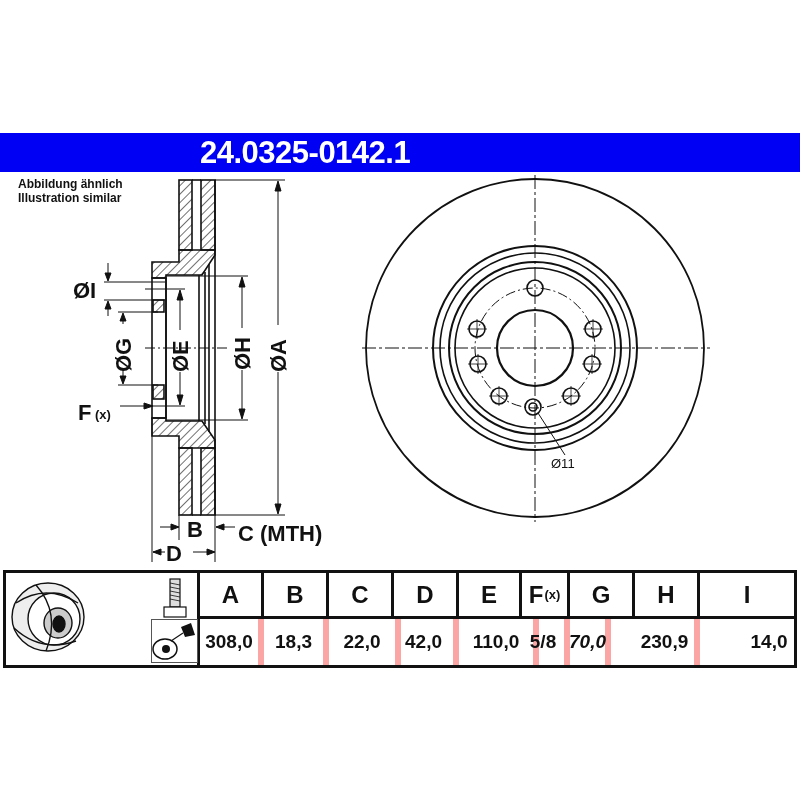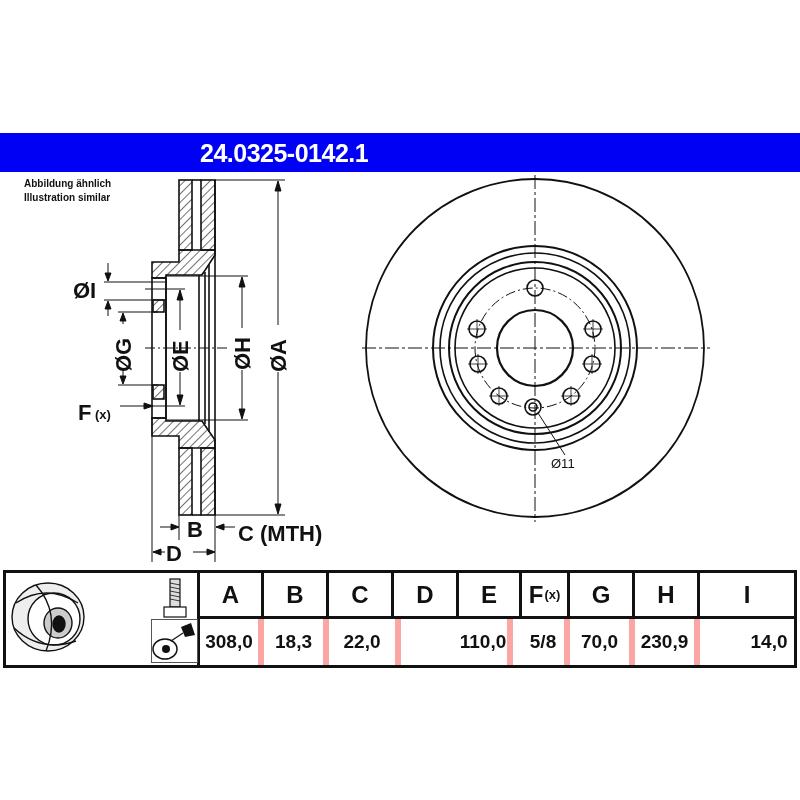--- a/index.html
+++ b/index.html
@@ -1,21 +1,21 @@
 <!DOCTYPE html>
 <html><head>
 <meta charset="utf-8">
 <style>
   html, body { margin: 0; padding: 0; background: #ffffff; }
   body { width: 800px; height: 800px; position: relative; overflow: hidden; font-family: "Liberation Sans", sans-serif; color: #111; }
   .header-bar { position: absolute; left: 0; top: 133px; width: 800px; height: 39px; background: #0000f5; }
-  .header-text { position: absolute; top: 0; height: 39px; line-height: 40px; color: #fff; font-weight: bold; font-size: 25px; letter-spacing: -0.5px; }
+  .header-text { position: absolute; top: 0; height: 39px; line-height: 40px; color: #fff; font-weight: bold; font-size: 31px; letter-spacing: -0.5px; }
   .part-number { left: 200px; }
   .ref-number { left: 492px; }
-  .note { position: absolute; left: 24px; top: 177px; font-size: 10px; font-weight: bold; line-height: 14px; color: #111; }
+  .note { position: absolute; left: 18px; top: 177px; font-size: 12px; font-weight: bold; line-height: 14px; color: #111; }
   .drawing { position: absolute; left: 0; top: 0; }
   .spec-table { position: absolute; left: 3px; top: 570px; width: 794px; height: 98px; border: 3px solid #111; box-sizing: border-box; }
   .cell { position: absolute; box-sizing: border-box; display: flex; align-items: center; justify-content: center; font-weight: bold; color: #111; }
   .head { font-size: 24px; border-right: 3px solid #111; border-bottom: 3px solid #111; }
   .val { font-size: 19px; border-right: 6px solid #fca5a5; }
   .last { border-right: none; }
   .fx-sub { font-size: 13px; margin-left: 1px; }
   .icon-panel { position: absolute; left: 0; top: 0; width: 194px; height: 92px; border-right: 3px solid #111; box-sizing: border-box; }
 </style>
 </head>
@@ -213,31 +213,32 @@
   <div class="cell head" style="left:194px;top:0;width:64px;height:46px;">A</div>
   <div class="cell val" style="left:194px;top:46px;width:64px;height:46px;">308,0</div>
 
   <div class="cell head" style="left:258px;top:0;width:65px;height:46px;">B</div>
   <div class="cell val" style="left:258px;top:46px;width:65px;height:46px;">18,3</div>
 
   <div class="cell head" style="left:323px;top:0;width:65px;height:46px;">C</div>
   <div class="cell val" style="left:323px;top:46px;width:72px;height:46px;">22,0</div>
 
   <div class="cell head" style="left:388px;top:0;width:65px;height:46px;">D</div>
+  <div class="cell val" style="left:388px;top:46px;width:65px;height:46px;">42,0</div>
 
   <div class="cell head" style="left:453px;top:0;width:63px;height:46px;">E</div>
-  <div class="cell val" style="left:453px;top:46px;width:54px;height:46px;">110,0</div>
+  <div class="cell val" style="left:453px;top:46px;width:80px;height:46px;">110,0</div>
 
   <div class="cell head" style="left:516px;top:0;width:48px;height:46px;">
     <span>F</span>
       <span class="fx-sub">(x)</span>
   </div>
   <div class="cell val" style="left:516px;top:46px;width:48px;height:46px;">5/8</div>
 
   <div class="cell head" style="left:564px;top:0;width:65px;height:46px;">G</div>
-  <div class="cell val" style="left:564px;top:46px;width:65px;height:46px;">70,0</div>
+  <div class="cell val" style="left:564px;top:46px;width:41px;height:46px;font-style:italic;">70,0</div>
 
   <div class="cell head" style="left:629px;top:0;width:65px;height:46px;">H</div>
   <div class="cell val" style="left:629px;top:46px;width:65px;height:46px;">230,9</div>
 
   <div class="cell head last" style="left:694px;top:0;width:94px;height:46px;">I</div>
   <div class="cell val last" style="left:694px;top:46px;width:94px;height:46px;padding-left:44px;">14,0</div>
 </div>
 
 </body></html>

